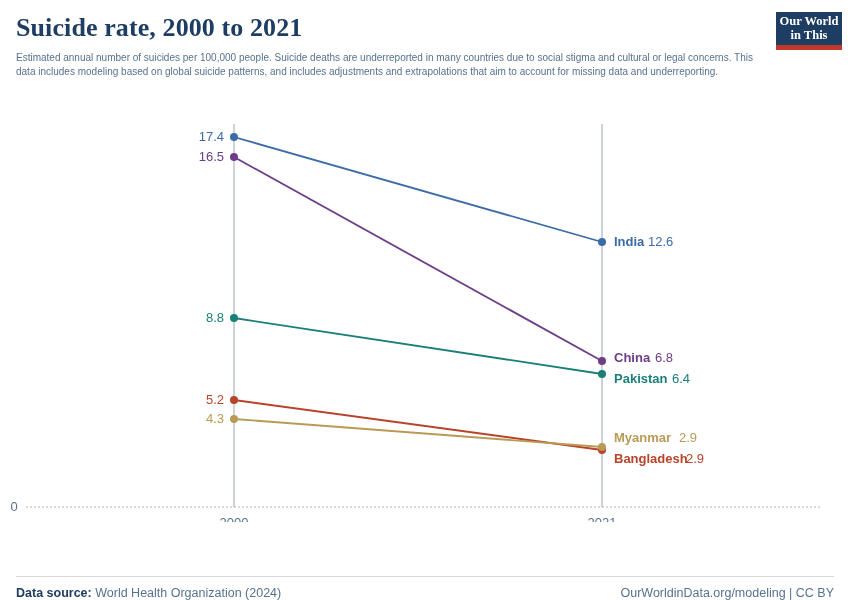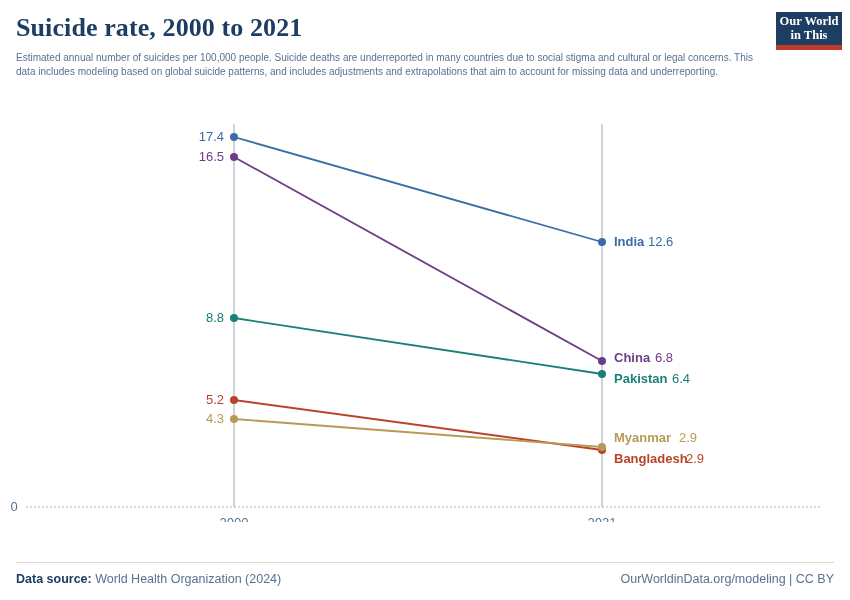--- a/index.html
+++ b/index.html
@@ -58,21 +58,21 @@
     position: absolute;
     left: 0;
     top: 112px;
     width: 850px;
     height: 410px;
   }
   .footer {
     position: absolute;
     left: 16px;
     right: 16px;
-    bottom: 14px;
+    bottom: 0;
     border-top: 1px solid #d8d8d8;
     padding-top: 9px;
     font-size: 12.5px;
     color: #57728f;
   }
   .footer-row {
     display: flex;
     justify-content: space-between;
     align-items: baseline;
   }

